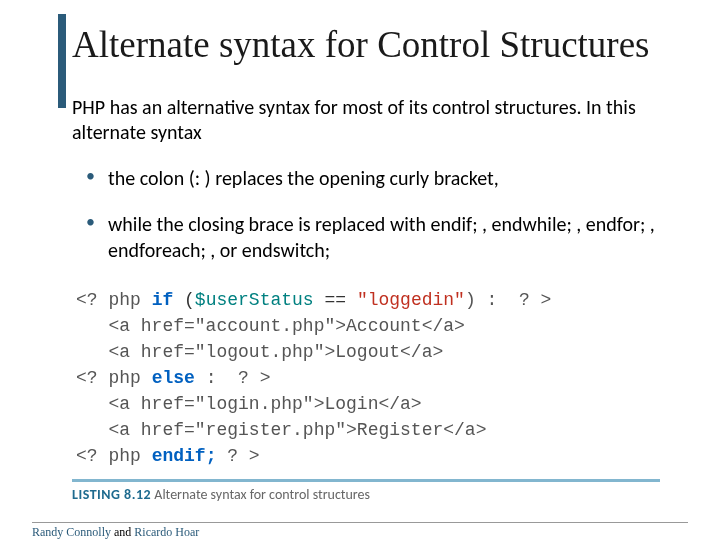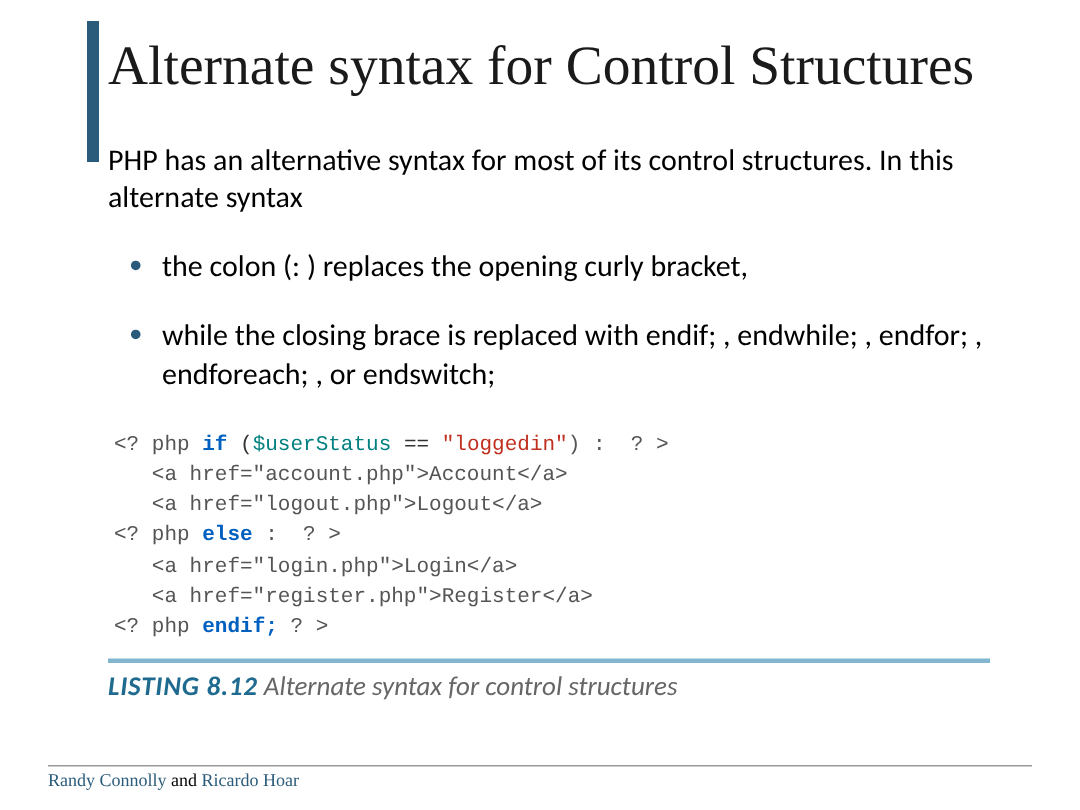--- a/index.html
+++ b/index.html
@@ -54,47 +54,46 @@
     left: 0;
     top: 0;
     color: #2b5b7a;
     font-size: 18px;
   }
   .code-block {
     margin: 4px 0 4px -4px;
     background: #fff;
     padding: 4px 8px;
     font-family: Consolas, "Courier New", monospace;
-    font-size: 14px;
+    font-size: 18px;
     line-height: 1.45;
     color: #333;
     white-space: pre;
   }
   .kw  { color: #0060c0; font-weight: bold; }
   .var { color: #008080; }
   .str { color: #c03020; }
   .grey{ color: #555; }
   .caption-bar {
     border-top: 3px solid #82b6cf;
     margin-top: 6px;
     padding-top: 4px;
-    font-size: 18px;
-    font-style: italic;
+    font-size: 14px;
   }
   .cap-label {
     color: #1f6b8f;
     font-weight: bold;
     letter-spacing: 0.5px;
   }
   .cap-text { color: #666; }
   .footer {
     position: absolute;
     left: 32px;
     right: 32px;
-    bottom: 12px;
+    bottom: 0;
     border-top: 1px solid #999;
     padding-top: 2px;
     font-family: "Times New Roman", Georgia, serif;
     font-size: 12px;
     color: #2b5b7a;
     display: flex;
     justify-content: space-between;
     margin-top: 28px;
   }
   .footer .black { color: #000; }

